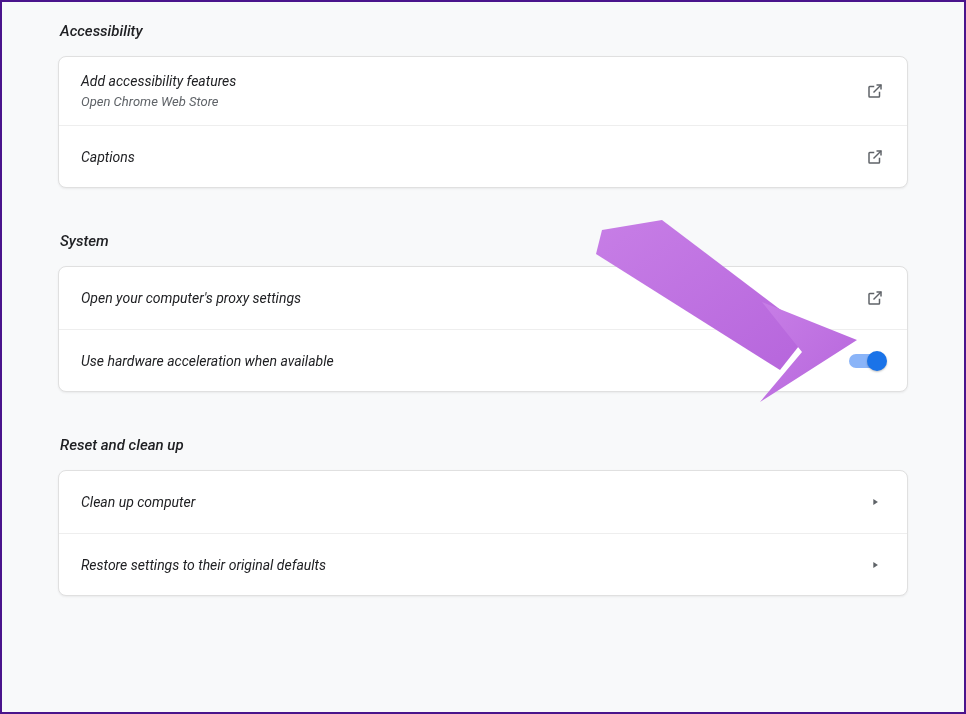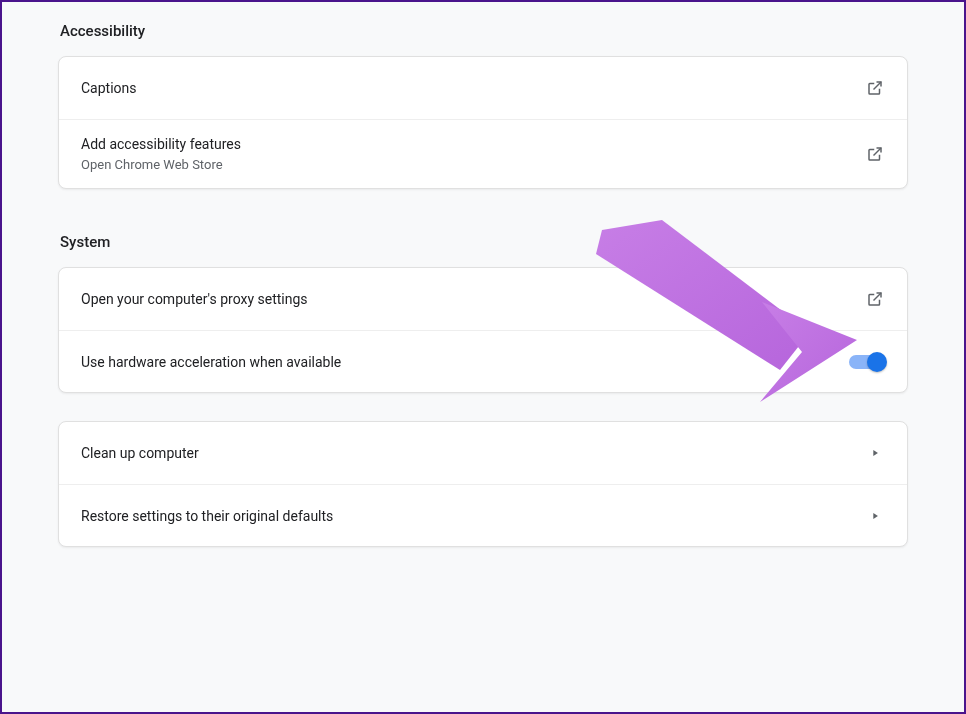--- a/index.html
+++ b/index.html
@@ -9,20 +9,21 @@
     width: 966px;
     height: 714px;
     position: relative;
     border: 2px solid #4a148c;
   }
   .page {
     background: #f8f9fa;
     width: 100%;
     height: 100%;
     padding: 4px 0 0 0;
+    font-style: italic;
   }
   .content {
     width: 850px;
     margin: 0 auto;
   }
   .section-title {
     font-size: 15px;
     color: #202124;
     font-weight: 500;
     padding: 16px 0 16px 2px;
@@ -101,34 +102,34 @@
 </head>
 <body>
 
 <div class="page">
   <div class="content">
 
     <div class="section-title">Accessibility</div>
     <div class="card">
       <div class="row">
         <div class="row-labels">
-          <span class="row-label">Captions</span>
+          <span class="row-label">Add accessibility features</span>
+          <span class="row-sublabel">Open Chrome Web Store</span>
         </div>
         <div class="icon-wrap">
           <svg width="18" height="18" viewBox="0 0 24 24" fill="none" stroke="currentColor" stroke-width="2">
               <path d="M18 13v6a1 1 0 0 1-1 1H5a1 1 0 0 1-1-1V7a1 1 0 0 1 1-1h6"></path>
               <path d="M14 4h6v6"></path>
               <path d="M10 14L20 4"></path>
             </svg>
         </div>
       </div>
       <div class="row">
         <div class="row-labels">
-          <span class="row-label">Add accessibility features</span>
-          <span class="row-sublabel">Open Chrome Web Store</span>
+          <span class="row-label">Captions</span>
         </div>
         <div class="icon-wrap">
           <svg width="18" height="18" viewBox="0 0 24 24" fill="none" stroke="currentColor" stroke-width="2">
               <path d="M18 13v6a1 1 0 0 1-1 1H5a1 1 0 0 1-1-1V7a1 1 0 0 1 1-1h6"></path>
               <path d="M14 4h6v6"></path>
               <path d="M10 14L20 4"></path>
             </svg>
         </div>
       </div>
     </div>
@@ -148,20 +149,21 @@
         </div>
       </div>
       <div class="row">
         <div class="row-labels">
           <span class="row-label">Use hardware acceleration when available</span>
         </div>
         <div class="toggle"></div>
       </div>
     </div>
 
+    <div class="section-title">Reset and clean up</div>
     <div class="card">
       <div class="row">
         <div class="row-labels">
           <span class="row-label">Clean up computer</span>
         </div>
         <div class="icon-wrap">
           <svg width="10" height="10" viewBox="0 0 24 24" fill="currentColor">
               <path d="M8 5l11 7-11 7z"></path>
             </svg>
         </div>

